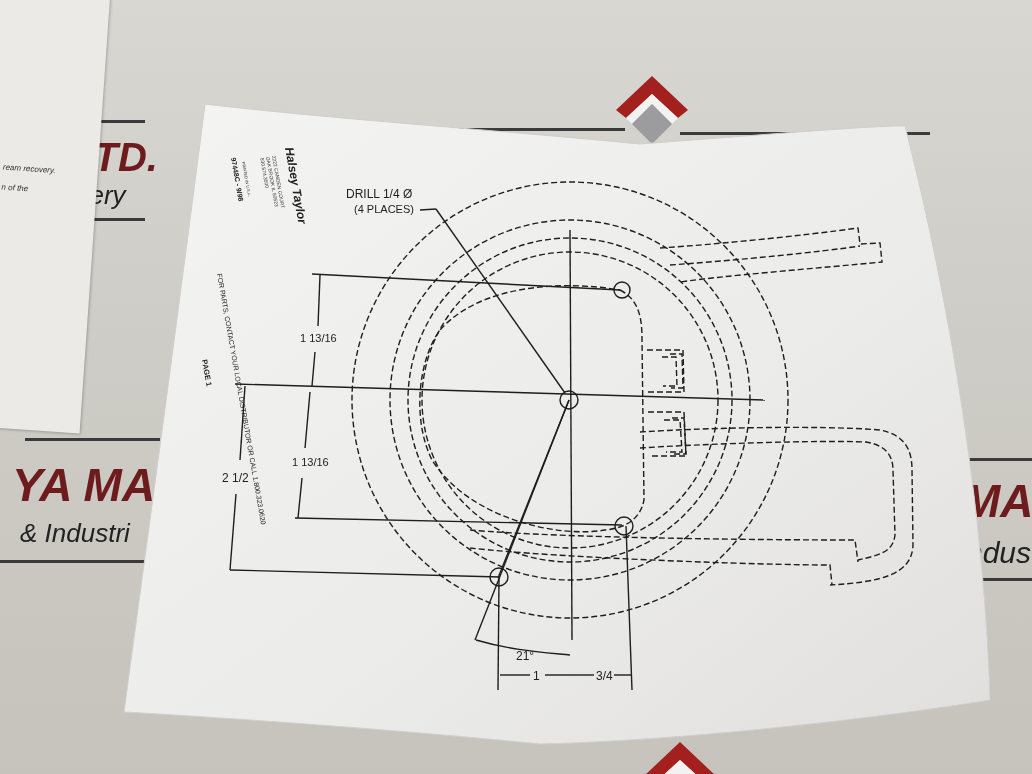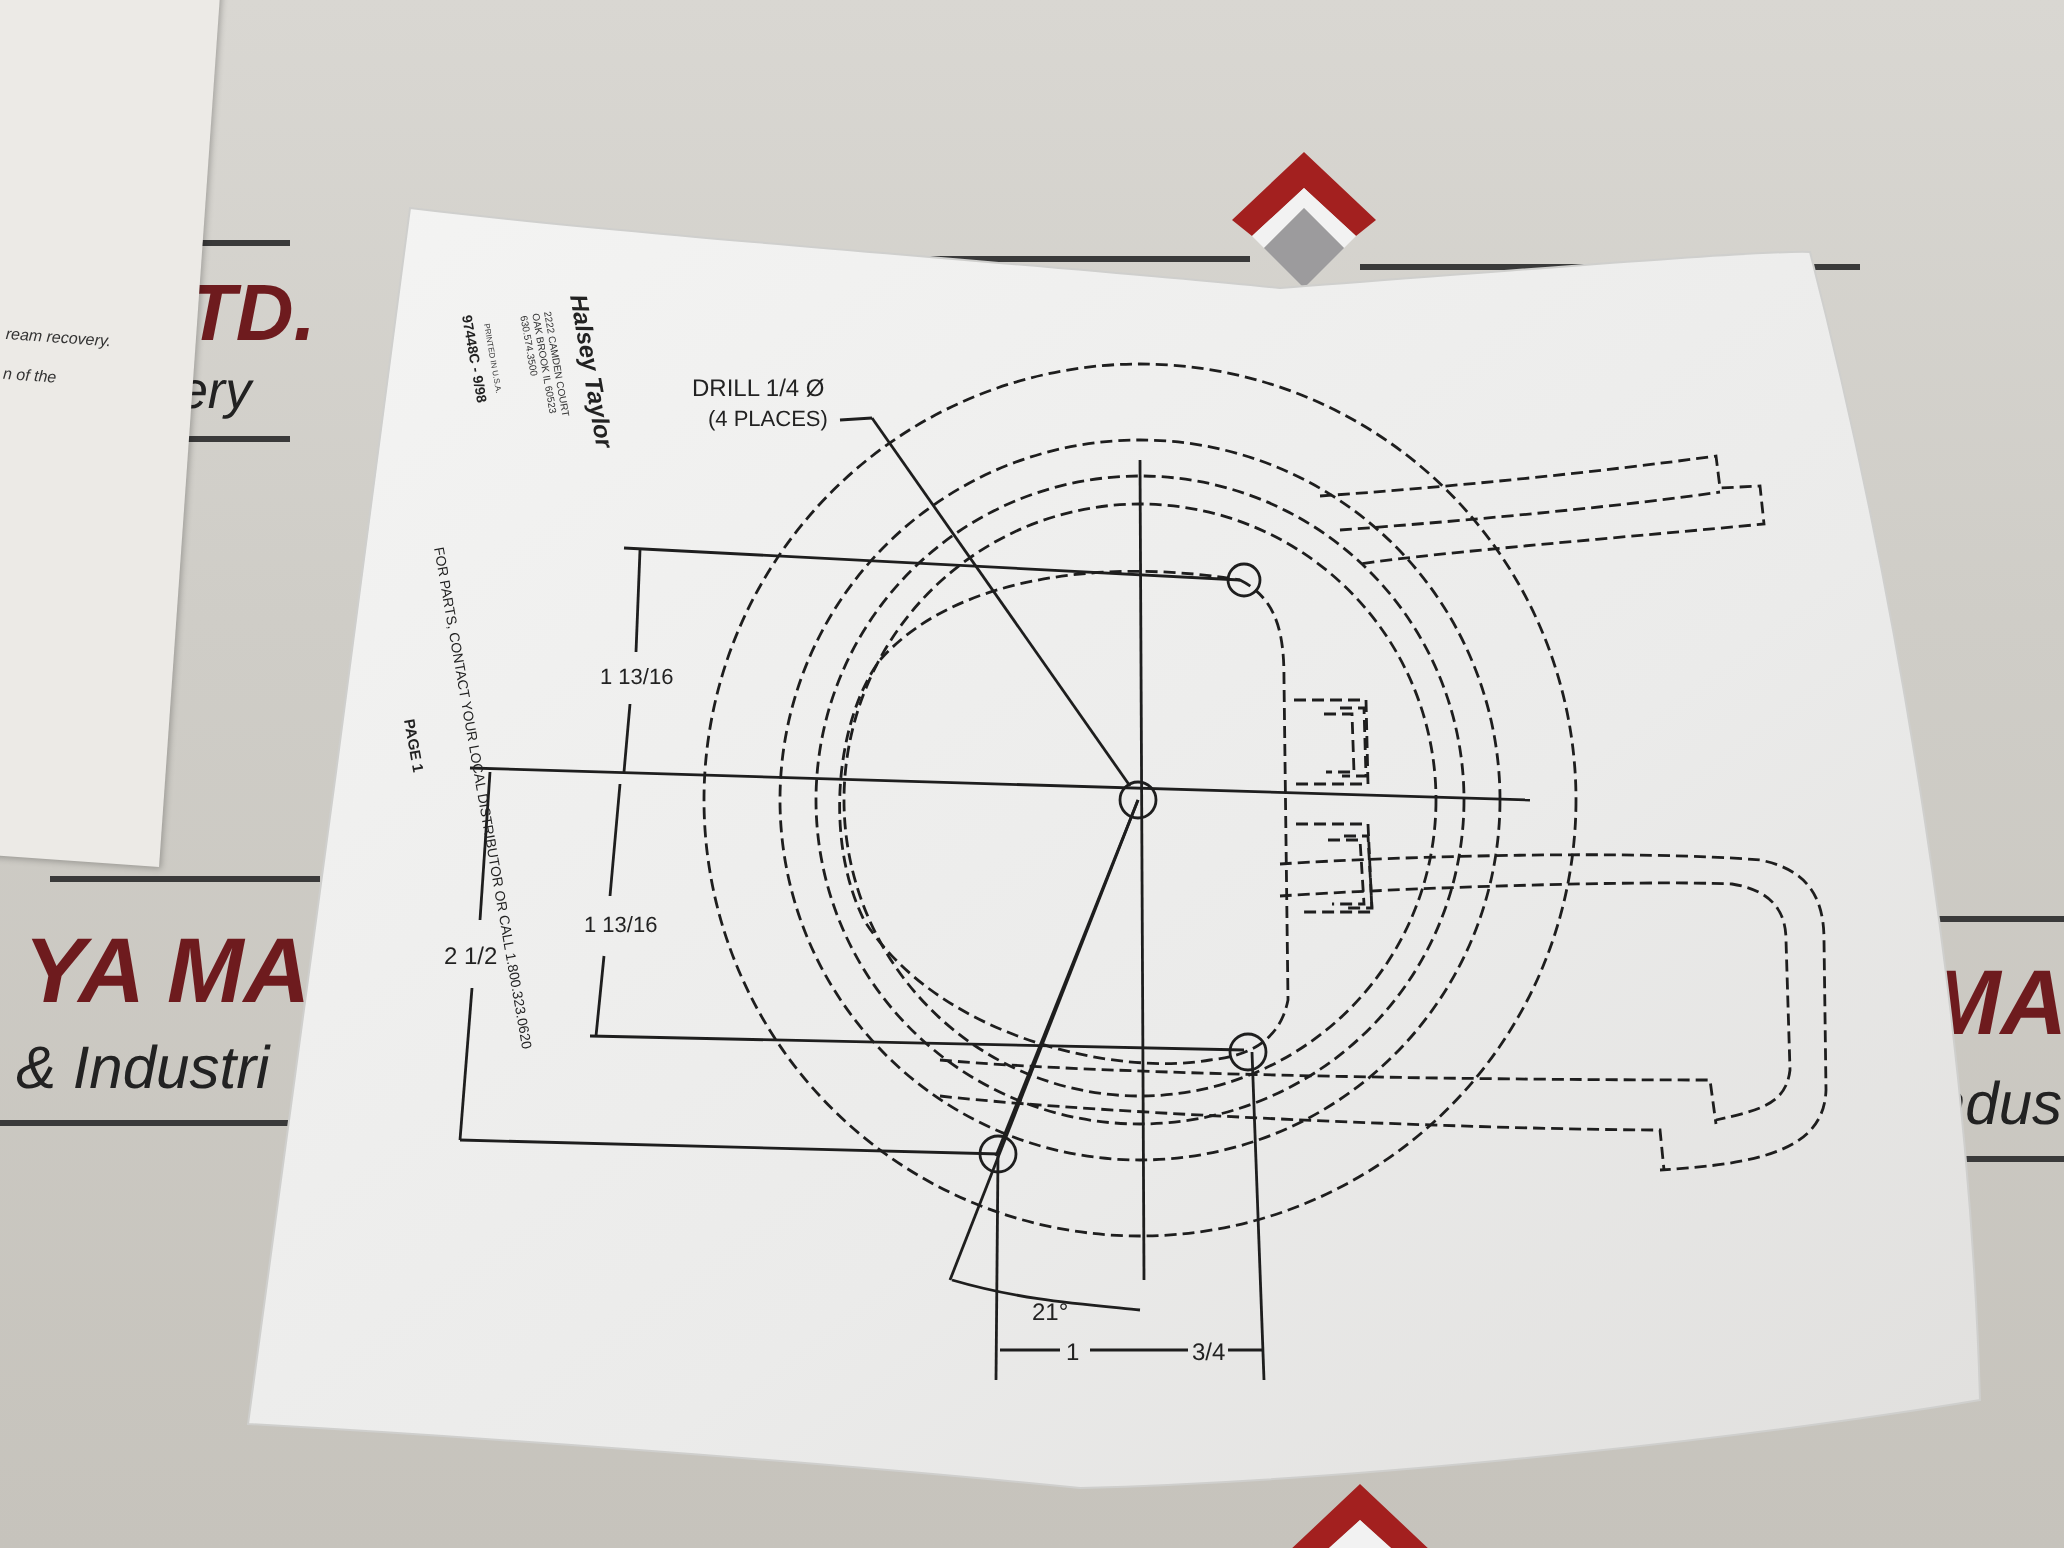--- a/index.html
+++ b/index.html
@@ -26,21 +26,21 @@
 <div class="rule" style="left:70px;top:218px;width:75px;"></div>
 
 <svg style="position:absolute;left:612px;top:74px;" width="80" height="70" viewBox="0 0 80 70">
   <polygon points="40,2 76,36 66,44 40,20 14,44 4,36" fill="#a3201f"></polygon>
   <polygon points="40,20 66,44 60,50 40,30 20,50 14,44" fill="#f2f2f2"></polygon>
   <polygon points="40,30 60,50 40,70 20,50" fill="#9c9b9d"></polygon>
 </svg>
 
 <div class="rule" style="left:25px;top:438px;width:135px;"></div>
 <div class="banner-text" style="left:12px;top:458px;font-size:46px;">YA MAR</div>
-<div class="banner-sub" style="left:8px;top:518px;font-size:30px;">&amp; Industri</div>
+<div class="banner-sub" style="left:20px;top:518px;font-size:26px;">&amp; Industri</div>
 <div class="rule" style="left:0px;top:560px;width:150px;"></div>
 
 <div class="rule" style="left:962px;top:458px;width:70px;"></div>
 <div class="banner-text" style="left:962px;top:474px;font-size:46px;">MAR</div>
 <div class="banner-sub" style="left:966px;top:536px;font-size:30px;">ndust</div>
 <div class="rule" style="left:962px;top:578px;width:70px;"></div>
 
 <svg style="position:absolute;left:640px;top:740px;" width="80" height="40" viewBox="0 0 80 40">
   <polygon points="40,2 76,36 66,44 40,20 14,44 4,36" fill="#a3201f"></polygon>
   <polygon points="40,20 60,38 20,38" fill="#f2f2f2"></polygon>

